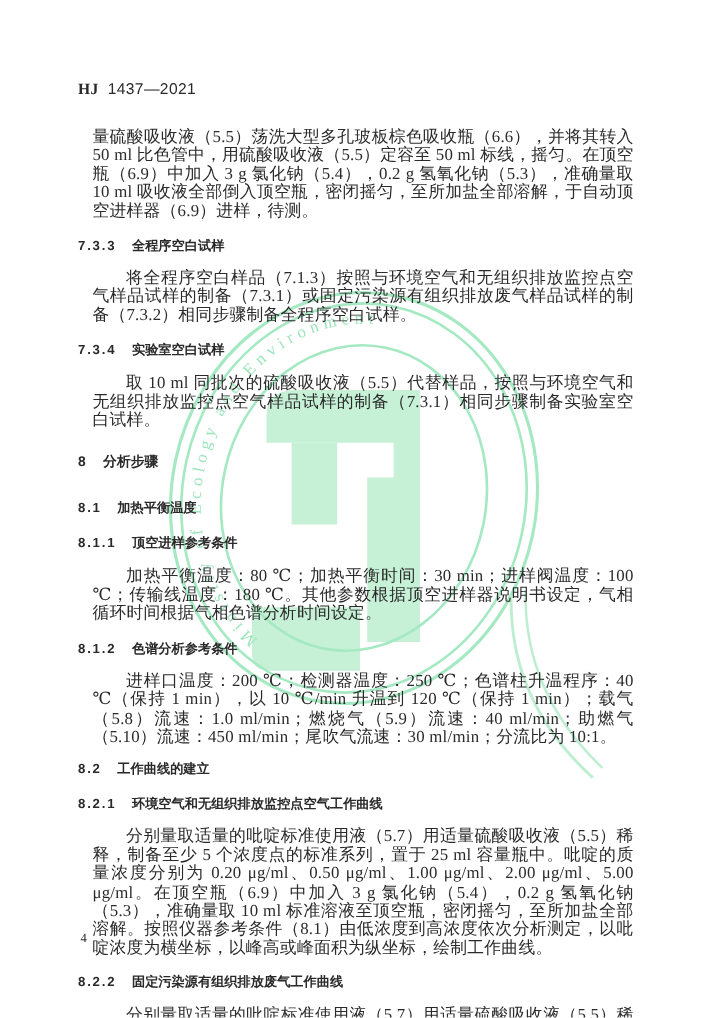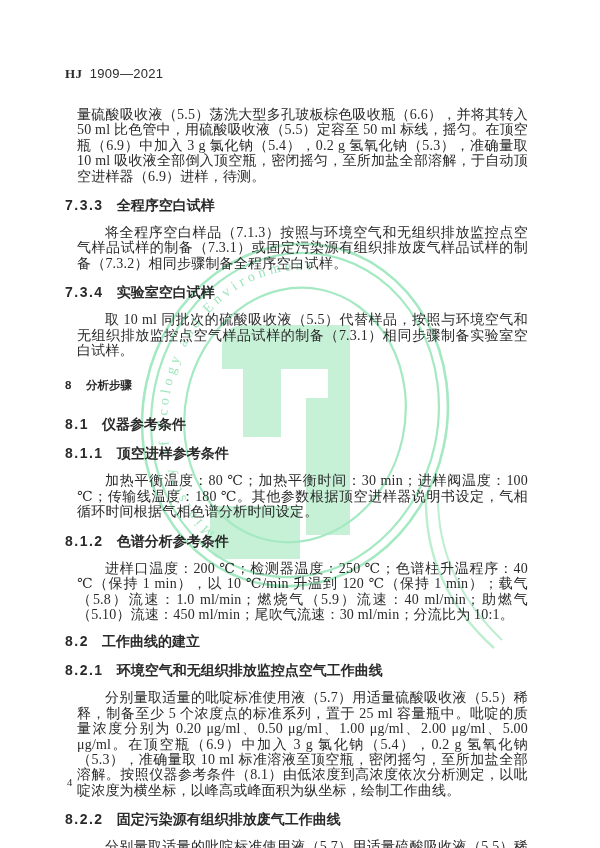--- a/index.html
+++ b/index.html
@@ -32,21 +32,21 @@
   .doc-header .code{font-weight:bold;font-family:Liberation Serif, serif;}
   .doc-header .number{font-family:"Liberation Sans","DejaVu Sans",sans-serif;font-weight:500;margin-left:4px;}
   .blocks{padding-top:95px;}
   .para{
     margin:12px;
     font-size:14px;line-height:15.4px;
     text-align:justify;
     letter-spacing:.2px;
   }
   .para.ind{text-indent:2em;}
-  .hd{font-weight:bold;font-size:14px;line-height:15px;font-family:"Liberation Sans","DejaVu Sans",sans-serif;}
+  .hd{font-weight:bold;font-size:11px;line-height:15px;font-family:"Liberation Sans","DejaVu Sans",sans-serif;}
   .hd .num{margin-right:13px;letter-spacing:1.5px;font-family:"Liberation Sans","DejaVu Sans",sans-serif;}
   .hd.h1{font-size:11.5px;margin:20px 0 24px;}
   .hd.h2{margin:9px 0 13px;}
   .hd.h3{margin:14px 0 7px;}
   .page-number{
     position:absolute;left:67px;top:777px;
     font-size:10.5px;z-index:1;
   }
   .wm-ring-text{
     font-family:"Liberation Serif","DejaVu Serif",serif;
@@ -77,32 +77,32 @@
     </g>
 
     <g fill="none" stroke="#bdeecf">
       <path d="M426,496 Q424,585 494,648" stroke-width="2.4"></path>
       <path d="M438,492 Q436,577 502,640" stroke-width="2"></path>
     </g>
   </svg>
 
   <div class="doc-header">
     <span class="code">HJ</span>
-    <span class="number">1909—2021</span>
+    <span class="number">1437—2021</span>
   </div>
 
   <div class="content">
     <div class="blocks">
         <p class="para">量硫酸吸收液（5.5）荡洗大型多孔玻板棕色吸收瓶（6.6），并将其转入 50 ml 比色管中，用硫酸吸收液（5.5）定容至 50 ml 标线，摇匀。在顶空瓶（6.9）中加入 3 g 氯化钠（5.4），0.2 g 氢氧化钠（5.3），准确量取 10 ml 吸收液全部倒入顶空瓶，密闭摇匀，至所加盐全部溶解，于自动顶空进样器（6.9）进样，待测。</p>
         <div class="hd h3"><span class="num">7.3.3</span><span>全程序空白试样</span></div>
         <p class="para ind">将全程序空白样品（7.1.3）按照与环境空气和无组织排放监控点空气样品试样的制备（7.3.1）或固定污染源有组织排放废气样品试样的制备（7.3.2）相同步骤制备全程序空白试样。</p>
         <div class="hd h3"><span class="num">7.3.4</span><span>实验室空白试样</span></div>
         <p class="para ind">取 10 ml 同批次的硫酸吸收液（5.5）代替样品，按照与环境空气和无组织排放监控点空气样品试样的制备（7.3.1）相同步骤制备实验室空白试样。</p>
         <div class="hd h1"><span class="num">8</span><span>分析步骤</span></div>
-        <div class="hd h2"><span class="num">8.1</span><span>仪器参考条件</span></div>
+        <div class="hd h2"><span class="num">8.1</span><span>加热平衡温度</span></div>
         <div class="hd h3"><span class="num">8.1.1</span><span>顶空进样参考条件</span></div>
         <p class="para ind">加热平衡温度：80 ℃；加热平衡时间：30 min；进样阀温度：100 ℃；传输线温度：180 ℃。其他参数根据顶空进样器说明书设定，气相循环时间根据气相色谱分析时间设定。</p>
         <div class="hd h3"><span class="num">8.1.2</span><span>色谱分析参考条件</span></div>
         <p class="para ind">进样口温度：200 ℃；检测器温度：250 ℃；色谱柱升温程序：40 ℃（保持 1 min），以 10 ℃/min 升温到 120 ℃（保持 1 min）；载气（5.8）流速：1.0 ml/min；燃烧气（5.9）流速：40 ml/min；助燃气（5.10）流速：450 ml/min；尾吹气流速：30 ml/min；分流比为 10:1。</p>
         <div class="hd h2"><span class="num">8.2</span><span>工作曲线的建立</span></div>
         <div class="hd h3"><span class="num">8.2.1</span><span>环境空气和无组织排放监控点空气工作曲线</span></div>
         <p class="para ind">分别量取适量的吡啶标准使用液（5.7）用适量硫酸吸收液（5.5）稀释，制备至少 5 个浓度点的标准系列，置于 25 ml 容量瓶中。吡啶的质量浓度分别为 0.20 μg/ml、0.50 μg/ml、1.00 μg/ml、2.00 μg/ml、5.00 μg/ml。在顶空瓶（6.9）中加入 3 g 氯化钠（5.4），0.2 g 氢氧化钠（5.3），准确量取 10 ml 标准溶液至顶空瓶，密闭摇匀，至所加盐全部溶解。按照仪器参考条件（8.1）由低浓度到高浓度依次分析测定，以吡啶浓度为横坐标，以峰高或峰面积为纵坐标，绘制工作曲线。</p>
         <div class="hd h3"><span class="num">8.2.2</span><span>固定污染源有组织排放废气工作曲线</span></div>
         <p class="para ind">分别量取适量的吡啶标准使用液（5.7）用适量硫酸吸收液（5.5）稀释，制备至少 5 个浓度点的标准系列，置于 25 ml 容量瓶中。吡啶的质量浓度分别为 5.00 μg/ml、10.0 μg/ml、20.0 μg/ml、50.0 μg/ml、100 μg/ml。在顶空瓶（6.9）中加入 3 g 氯化钠（5.4），0.2 g 氢氧化钠（5.3），准确量取 10 ml 标准溶液至顶空瓶，密闭摇匀，至所加盐全部溶解。按照仪器参考条件（8.1）由低浓度到高浓度依次分析测定，以吡啶浓度为横坐标，以峰高或峰面积为纵坐标，绘制工作曲线。</p>
         <p class="para ind">在本标准仪器参考条件下，吡啶的参考色谱图见图 2。</p>

